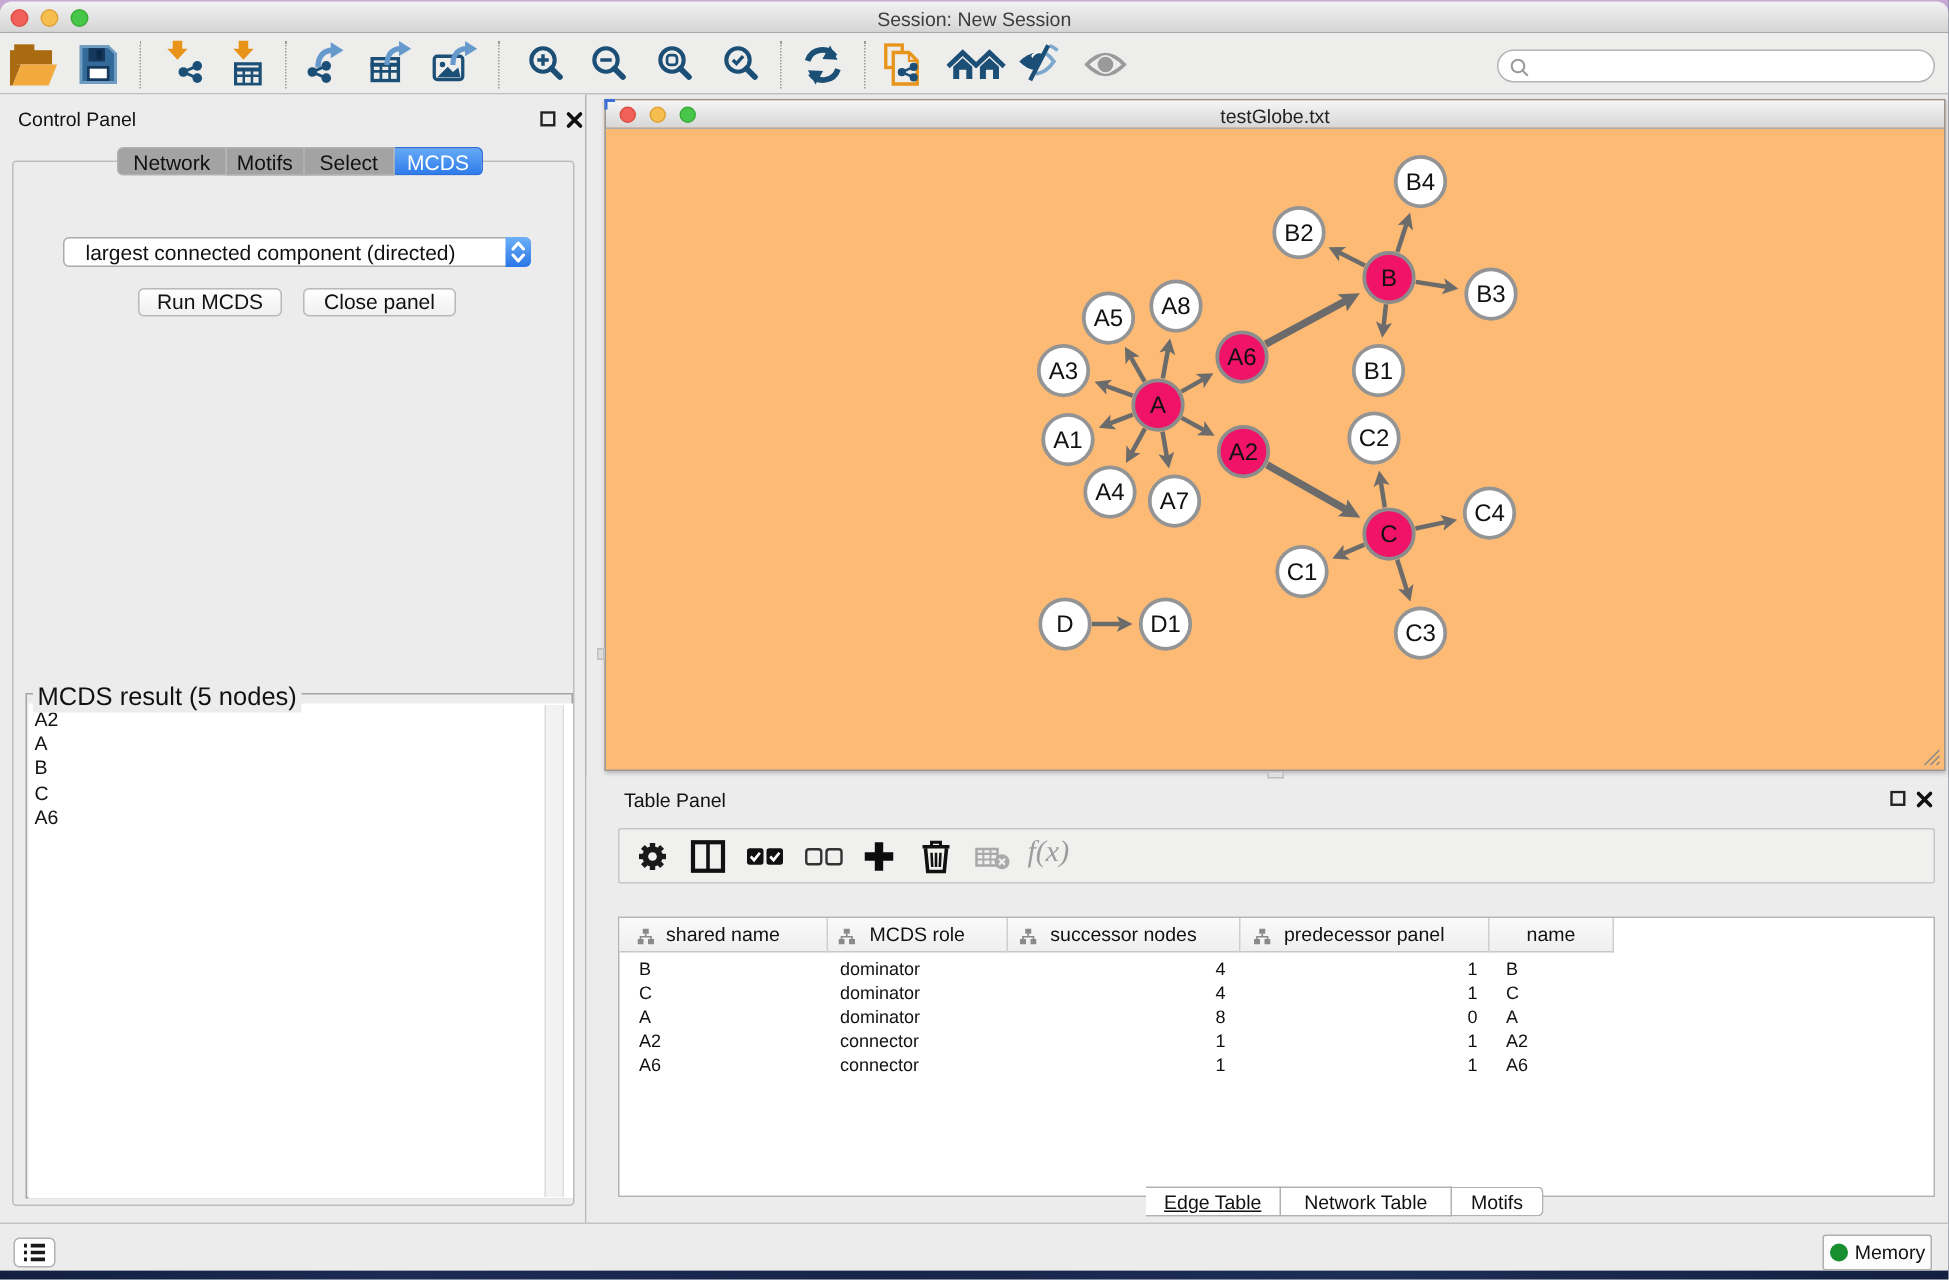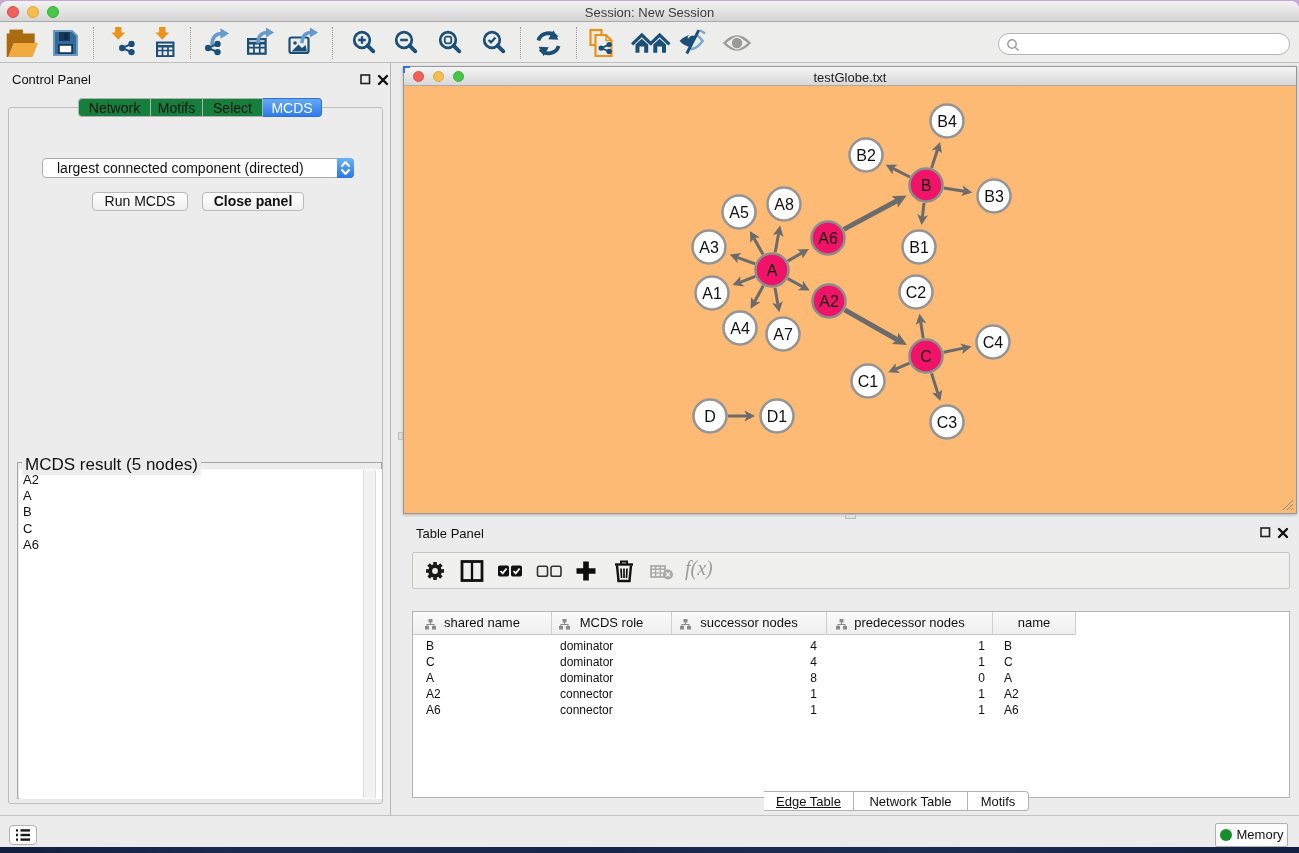--- a/index.html
+++ b/index.html
@@ -10,21 +10,21 @@
 #app { top:1px; left:0; width:1299px; height:846px; background:#ececec; border-radius:8px 8px 0 0; overflow:hidden; }
 #titlebar { top:0; left:0; width:1299px; height:21px; background:linear-gradient(#f2f2f2,#d5d5d5); border-bottom:1px solid #a9a9a9; border-radius:8px 8px 0 0;}
 .tl { border-radius:50%; width:12px; height:12px; top:5px; }
 #title-text { width:100%; text-align:center; top:4px; font-size:13px; color:#3c3c3c; }
 #toolbar { top:22px; left:0; width:1299px; height:40px; background:#ededec; border-bottom:1px solid #bfbfbf; }
 .tsep { width:0; height:32px; border-left:1px dotted #9a9a9a; }
 #searchbox { left:998px; top:10px; width:292px; height:22px; background:#fff; border:1px solid #b5b5b5; border-radius:12px; }
 #cp { top:62px; left:0; width:391px; height:756px; background:#ececec; border-right:1px solid #b6b6b6; }
 .ptitle { font-size:13px; color:#111; }
 #cp-tabs { top:35px; left:78px; height:19px; }
-.tab { float:left; height:19px; line-height:18px; font-size:14px; color:#111; text-align:center; background:#15803d; border:1px solid #b1b1b1; border-left:none; }
+.tab { float:left; height:19px; line-height:18px; font-size:14px; color:#111; text-align:center; background:#a3a3a3; border:1px solid #b1b1b1; border-left:none; }
 .tab.first { border-left:1px solid #b1b1b1; border-radius:4px 0 0 4px; }
 .tab.last { border-radius:0 4px 4px 0; }
 .tab.sel { background:linear-gradient(#64aaf6,#2f7cea); color:#fff; border-color:#2f70d8; }
 #cp-pane { top:44px; left:8px; width:375px; height:697px; border:1px solid #bdbdbd; border-radius:3px; }
 #opt-label { top:73px; width:391px; text-align:center; font-size:14px; color:#111; }
 #dd { top:95px; left:42px; width:312px; height:20px; background:#fff; border:1px solid #ababab; border-radius:4px; font-size:14px; line-height:18px; color:#111; padding-left:14px; }
 #dd-step { top:-1px; right:-1px; width:17px; height:20px; background:linear-gradient(#6db1f8,#2a76e8); border-radius:0 4px 4px 0; }
 .btn { height:19px; background:linear-gradient(#ffffff,#f0f0f0); border:1px solid #b9b9b9; border-radius:4px; font-size:14px; text-align:center; line-height:17px; color:#111; }
 #grp { top:399px; left:17px; width:365px; height:337px; border:1px solid #a5a5a5; }
 #grp-label { top:392px; left:22px; font-size:17px; background:#ececec; padding:0 3px; color:#111; }
@@ -227,21 +227,21 @@
       <div class="tab" style="width:60px;">Select</div>
       <div class="tab last sel" style="width:59px;">MCDS</div>
     </div>
     <div id="dd" class="abs">largest connected component (directed)
       <div id="dd-step" class="abs"><svg width="17" height="20" viewBox="0 0 17 20">
             <path d="M5 8 L8.5 4 L12 8" fill="none" stroke="#fff" stroke-width="2" stroke-linecap="round" stroke-linejoin="round"></path>
             <path d="M5 12 L8.5 16 L12 12" fill="none" stroke="#fff" stroke-width="2" stroke-linecap="round" stroke-linejoin="round"></path>
           </svg></div>
     </div>
     <div class="btn abs" style="top:129px;left:92px;width:96px;">Run MCDS</div>
-    <div class="btn abs" style="top:129px;left:202px;width:102px;font-weight:bold;">Close panel</div>
+    <div class="btn abs" style="top:129px;left:202px;width:102px;">Close panel</div>
     <div id="grp" class="abs">
       <div id="grp-list" class="abs">A2<br>A<br>B<br>C<br>A6</div>
       <div id="grp-sb" class="abs"></div>
     </div>
     <div id="grp-label" class="abs">MCDS result (5 nodes)</div>
   </div>
   <div id="nw" class="abs">
     <div id="nw-tb" class="abs">
       <div id="nw-title" class="abs">testGlobe.txt</div>
       <div class="tl abs" style="left:9px;top:4px;width:11px;height:11px;background:#f2605c;border:1px solid #dd4f44;"></div>
@@ -401,21 +401,21 @@
             <path d="M17 14.5 L21 18.5 M21 14.5 L17 18.5" stroke="#f0f0ef" stroke-width="1.5"></path>
           </g>
         </svg>
 <div class="abs" style="left:272px;top:4px;font-family:'Liberation Serif',serif;font-style:italic;font-size:20px;color:#9d9d9d;">f(x)</div>
     </div>
     <div id="tp-table" class="abs">
       <div id="tp-head" class="abs">
         <div class="hcell abs" style="left:0;width:139px;">shared name</div>
         <div class="hcell abs" style="left:139px;width:120px;">MCDS role</div>
         <div class="hcell abs" style="left:259px;width:155px;">successor nodes</div>
-        <div class="hcell abs" style="left:414px;width:166px;">predecessor nodes</div>
+        <div class="hcell abs" style="left:414px;width:166px;">predecessor panel</div>
         <div class="hcell abs" style="left:580px;width:83px;">name</div>
       </div>
       <svg class="abs" style="left:12px;top:7px" width="11" height="11" viewBox="0 0 11 11">
           <g fill="#8a8a8a">
             <rect x="3.5" y="0" width="4" height="3.5"></rect>
             <rect x="0" y="7" width="4" height="3.5"></rect>
             <rect x="7" y="7" width="4" height="3.5"></rect>
             <path d="M5.5 3.5 L5.5 5.5 M2 7 L2 5.5 L9 5.5 L9 7" fill="none" stroke="#8a8a8a" stroke-width="1.1"></path>
           </g>
         </svg>

